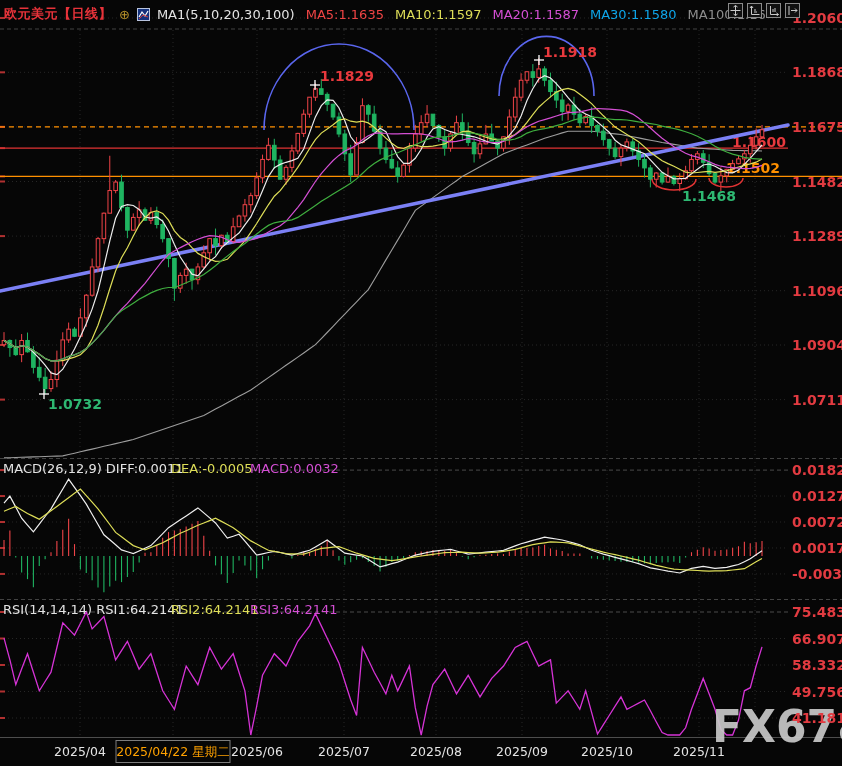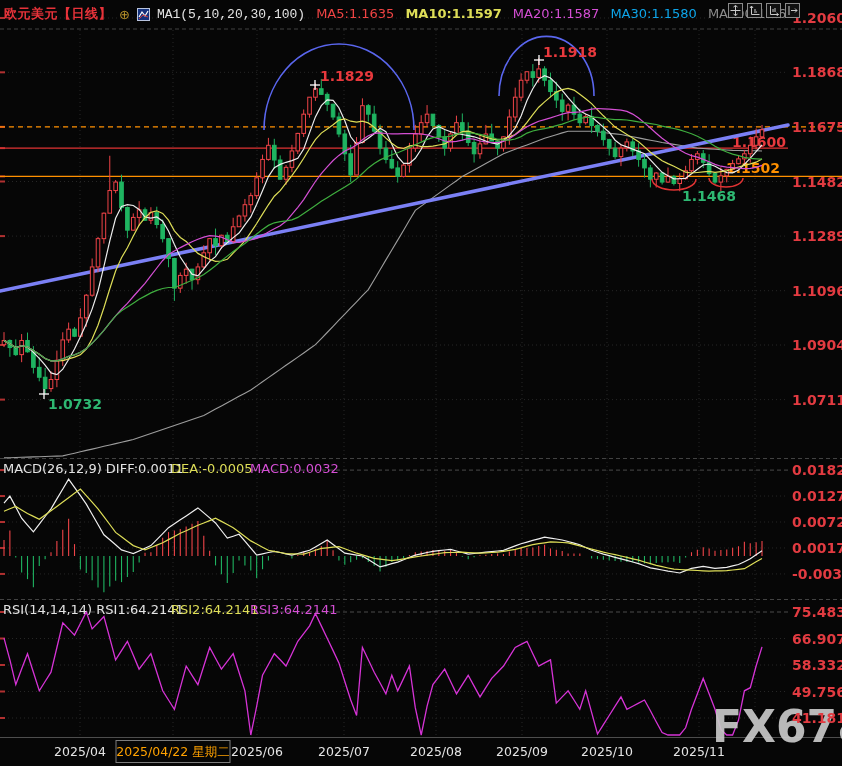--- a/index.html
+++ b/index.html
@@ -546,21 +546,21 @@
   <div id="titlebar">
     <span id="pair-title">欧元美元【日线】</span>
     <span id="settings-glyph">⊕</span>
     <span class="kicon">
       <svg width="13" height="13">
           <rect x="0.5" y="0.5" width="12" height="12" fill="#14327d" stroke="#b9c4de"></rect>
       <polyline points="2,9 5,4 8,8 11,3" fill="none" stroke="#fff" stroke-width="1.2"></polyline>
       <polyline points="2,11 6,7 11,9" fill="none" stroke="#d03a3a" stroke-width="1"></polyline>
         </svg>
     </span>
-    <span id="ma-readout"><span style="color: rgb(227, 227, 227); font-family: Liberation Mono, monospace;">MA1(5,10,20,30,100)</span><span style="color: #ef4444;">MA5:1.1635</span><span style="color: rgb(222, 222, 88); font-weight: bold;">MA10:1.1597</span><span style="color: rgb(212, 79, 212);">MA20:1.1587</span><span style="color: #0ea5e9;">MA30:1.1580</span><span style="color: rgb(141, 141, 141);">MA100:1.16</span></span>
+    <span id="ma-readout"><span style="color: rgb(227, 227, 227);">MA1(5,10,20,30,100)</span><span style="color: #ef4444;">MA5:1.1635</span><span style="color: rgb(222, 222, 88);">MA10:1.1597</span><span style="color: rgb(212, 79, 212);">MA20:1.1587</span><span style="color: #0ea5e9;">MA30:1.1580</span><span style="color: rgb(141, 141, 141);">MA100:1.16</span></span>
   </div>
 
   <div id="toolbar">
     <button class="tbtn">
       <svg width="11" height="11" viewBox="0 0 11 11" stroke="#c9c9c9" stroke-width="1" fill="none">
         <path d="M5.5 0.5 V10.5 M0.5 5.5 H10.5 M3.5 2 L5.5 0.5 L7.5 2 M3.5 9 L5.5 10.5 L7.5 9"></path>
         </svg>
     </button>
     <button class="tbtn">
       <svg width="11" height="11" viewBox="0 0 11 11" stroke="#c9c9c9" stroke-width="1" fill="none">

